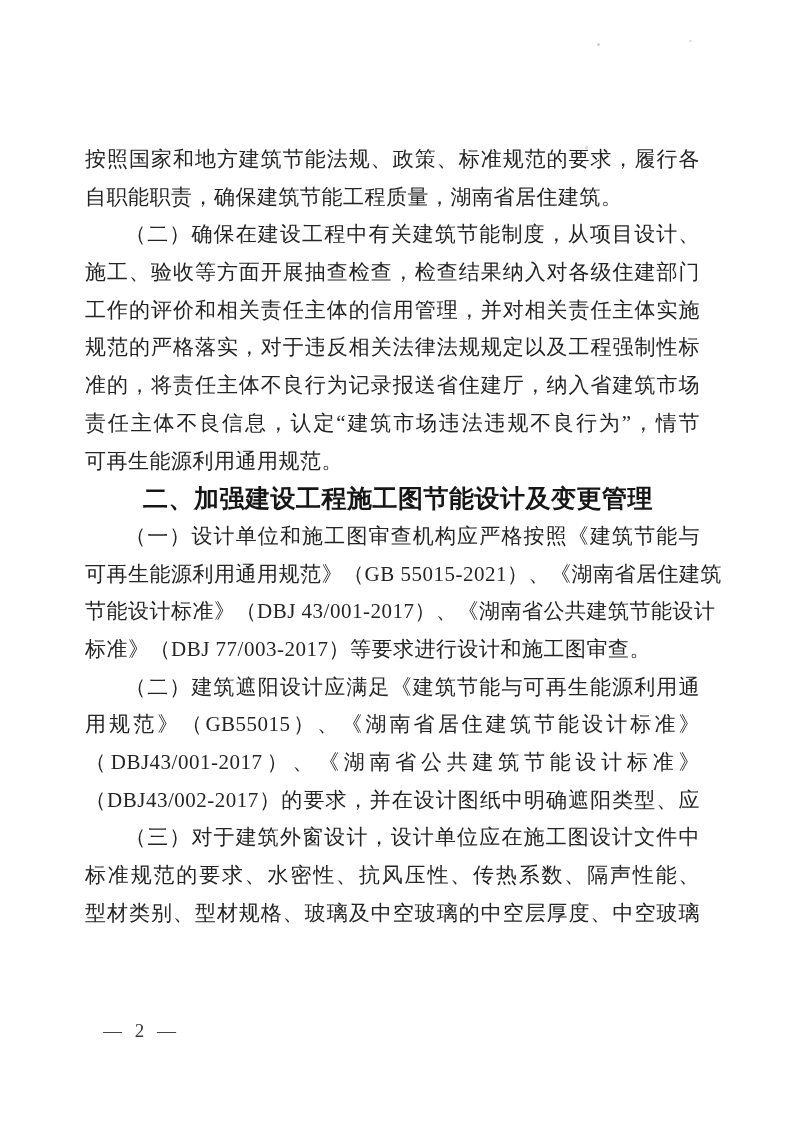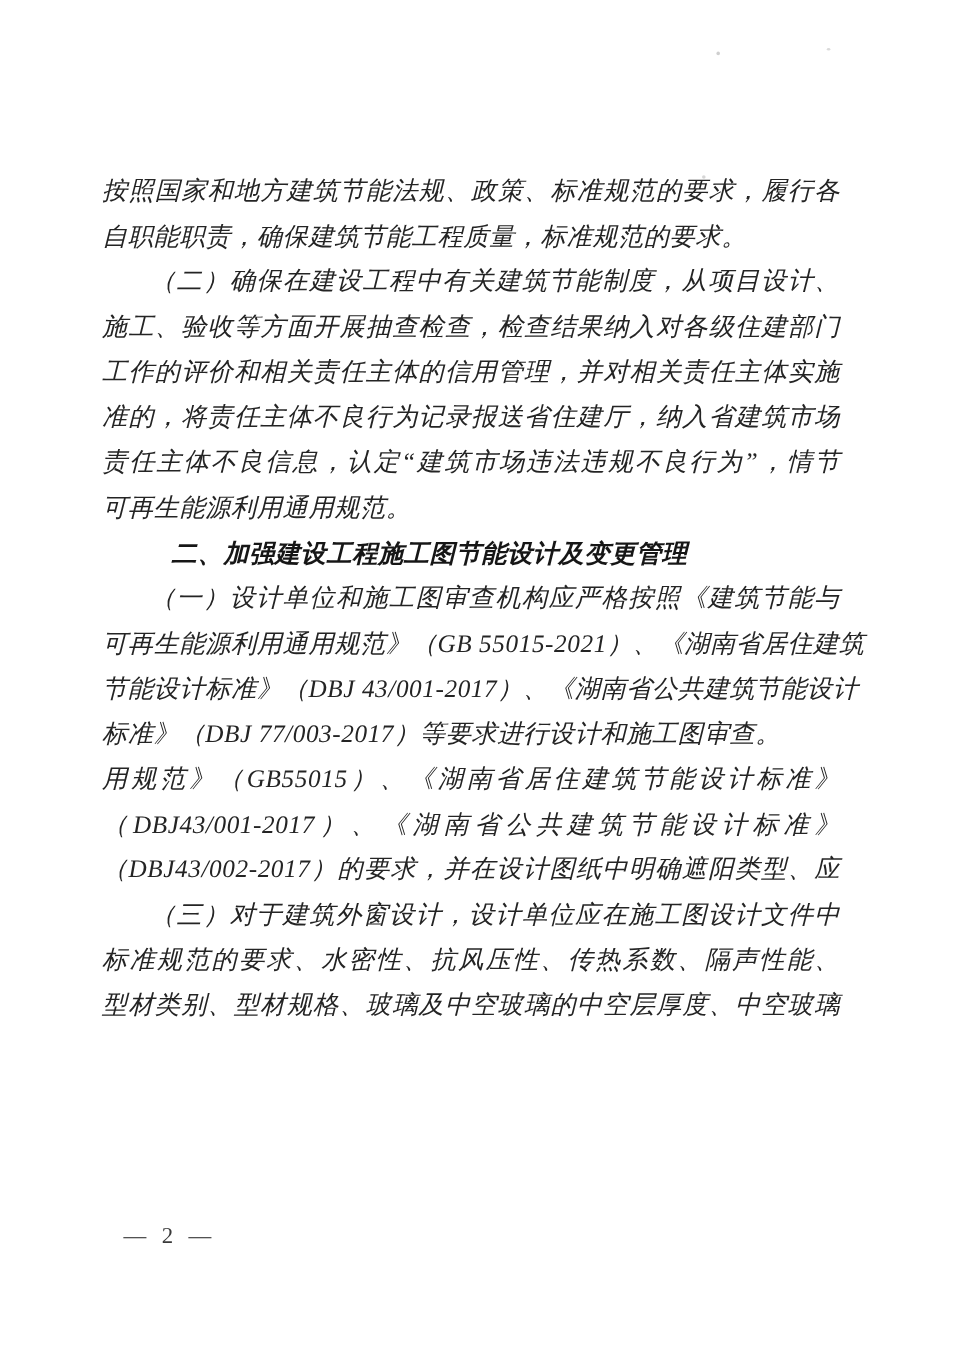--- a/index.html
+++ b/index.html
@@ -21,32 +21,31 @@
   }
   .ln {
     height: 37.7px;
     line-height: 37.7px;
     font-size: 21px;
     letter-spacing: 0.5px;
     white-space: nowrap;
     text-align: justify;
     text-align-last: justify;
     color: #242424;
-    font-style: italic;
   }
   .ln.end {
     text-align: left;
     text-align-last: left;
   }
   .ln.ind { text-indent: 40px; }
   .ln.head {
     text-indent: 58px;
     font-family: "Liberation Sans", "DejaVu Sans", sans-serif;
     font-weight: 700;
-    font-size: 21px;
+    font-size: 25px;
     color: #161616;
     text-align: left;
     text-align-last: left;
   }
   .footer {
     position: absolute;
     left: 103px;
     top: 1020px;
     font-size: 19px;
     letter-spacing: 4px;
@@ -66,32 +65,34 @@
 <body>
 
 <div class="page">
 
   <span class="speck s1"></span>
   <span class="speck s2"></span>
   <span class="speck s3"></span>
 
   <div class="content">
     <div class="ln">按照国家和地方建筑节能法规、政策、标准规范的要求，履行各</div>
-    <div class="ln end">自职能职责，确保建筑节能工程质量，标准规范的要求。</div>
+    <div class="ln end">自职能职责，确保建筑节能工程质量，湖南省居住建筑。</div>
     <div class="ln ind">（二）确保在建设工程中有关建筑节能制度，从项目设计、</div>
     <div class="ln">施工、验收等方面开展抽查检查，检查结果纳入对各级住建部门</div>
     <div class="ln">工作的评价和相关责任主体的信用管理，并对相关责任主体实施</div>
+    <div class="ln">规范的严格落实，对于违反相关法律法规规定以及工程强制性标</div>
     <div class="ln">准的，将责任主体不良行为记录报送省住建厅，纳入省建筑市场</div>
     <div class="ln">责任主体不良信息，认定“建筑市场违法违规不良行为”，情节</div>
     <div class="ln end">可再生能源利用通用规范。</div>
     <div class="ln head">二、加强建设工程施工图节能设计及变更管理</div>
     <div class="ln ind">（一）设计单位和施工图审查机构应严格按照《建筑节能与</div>
     <div class="ln">可再生能源利用通用规范》（GB 55015-2021）、《湖南省居住建筑</div>
     <div class="ln">节能设计标准》（DBJ 43/001-2017）、《湖南省公共建筑节能设计</div>
     <div class="ln end">标准》（DBJ 77/003-2017）等要求进行设计和施工图审查。</div>
+    <div class="ln ind">（二）建筑遮阳设计应满足《建筑节能与可再生能源利用通</div>
     <div class="ln">用规范》（GB55015）、《湖南省居住建筑节能设计标准》</div>
     <div class="ln">（DBJ43/001-2017）、《湖南省公共建筑节能设计标准》</div>
     <div class="ln">（DBJ43/002-2017）的要求，并在设计图纸中明确遮阳类型、应</div>
     <div class="ln ind">（三）对于建筑外窗设计，设计单位应在施工图设计文件中</div>
     <div class="ln">标准规范的要求、水密性、抗风压性、传热系数、隔声性能、</div>
     <div class="ln">型材类别、型材规格、玻璃及中空玻璃的中空层厚度、中空玻璃</div>
   </div>
 
   <div class="footer">— 2 —</div>
 

